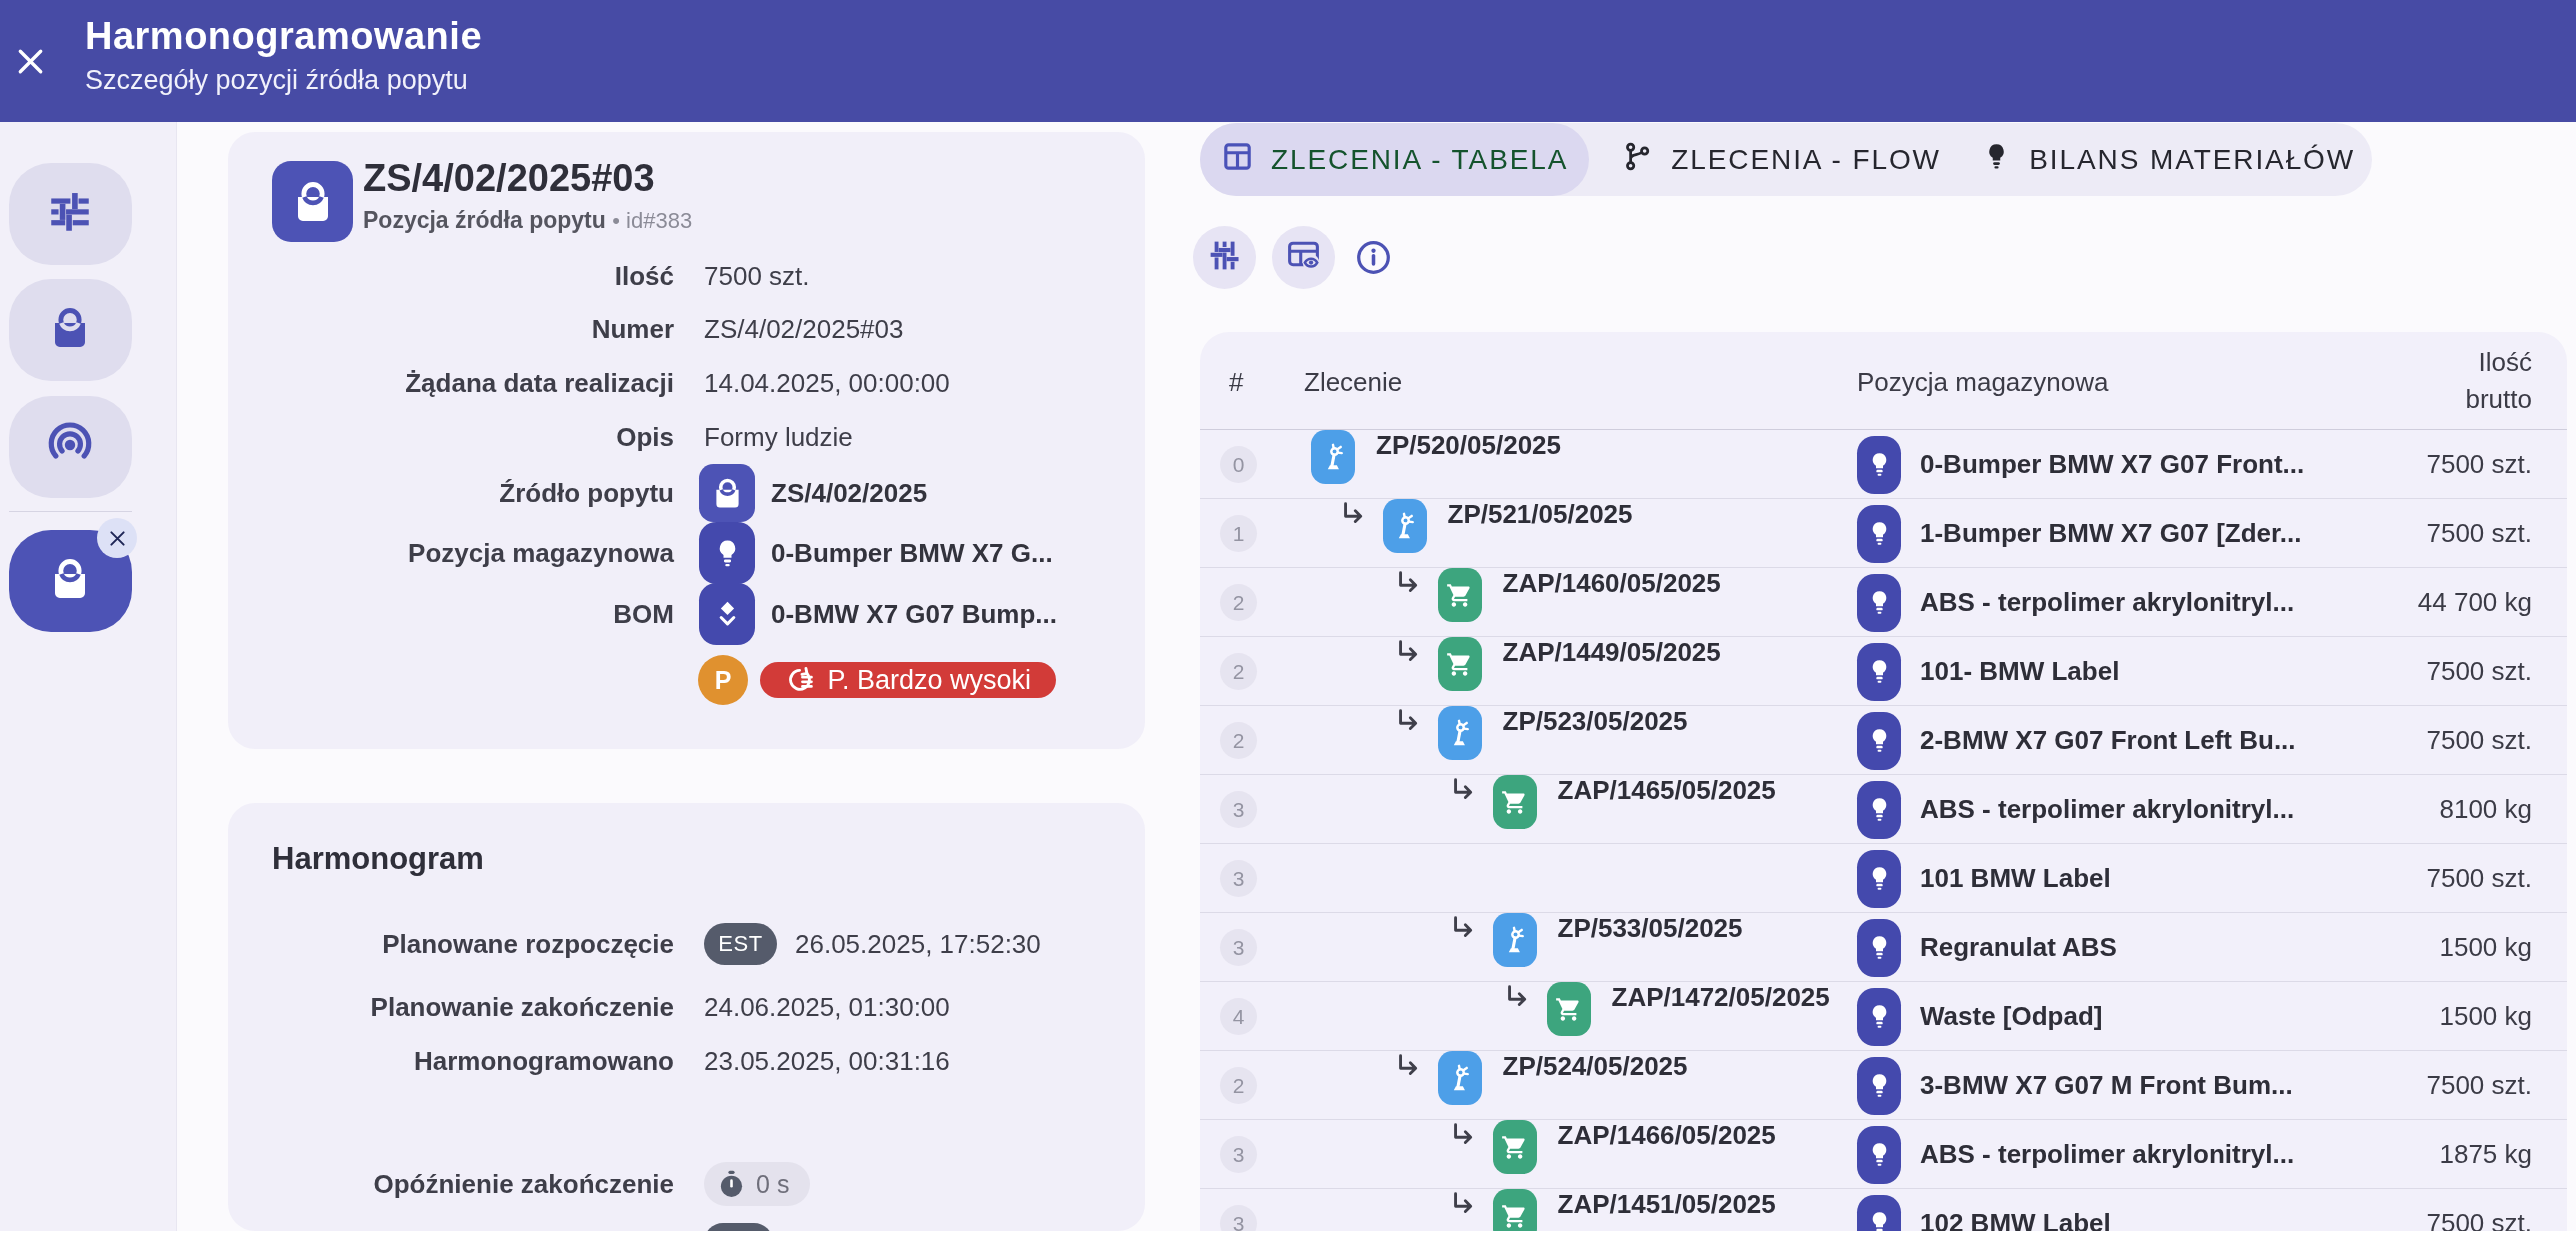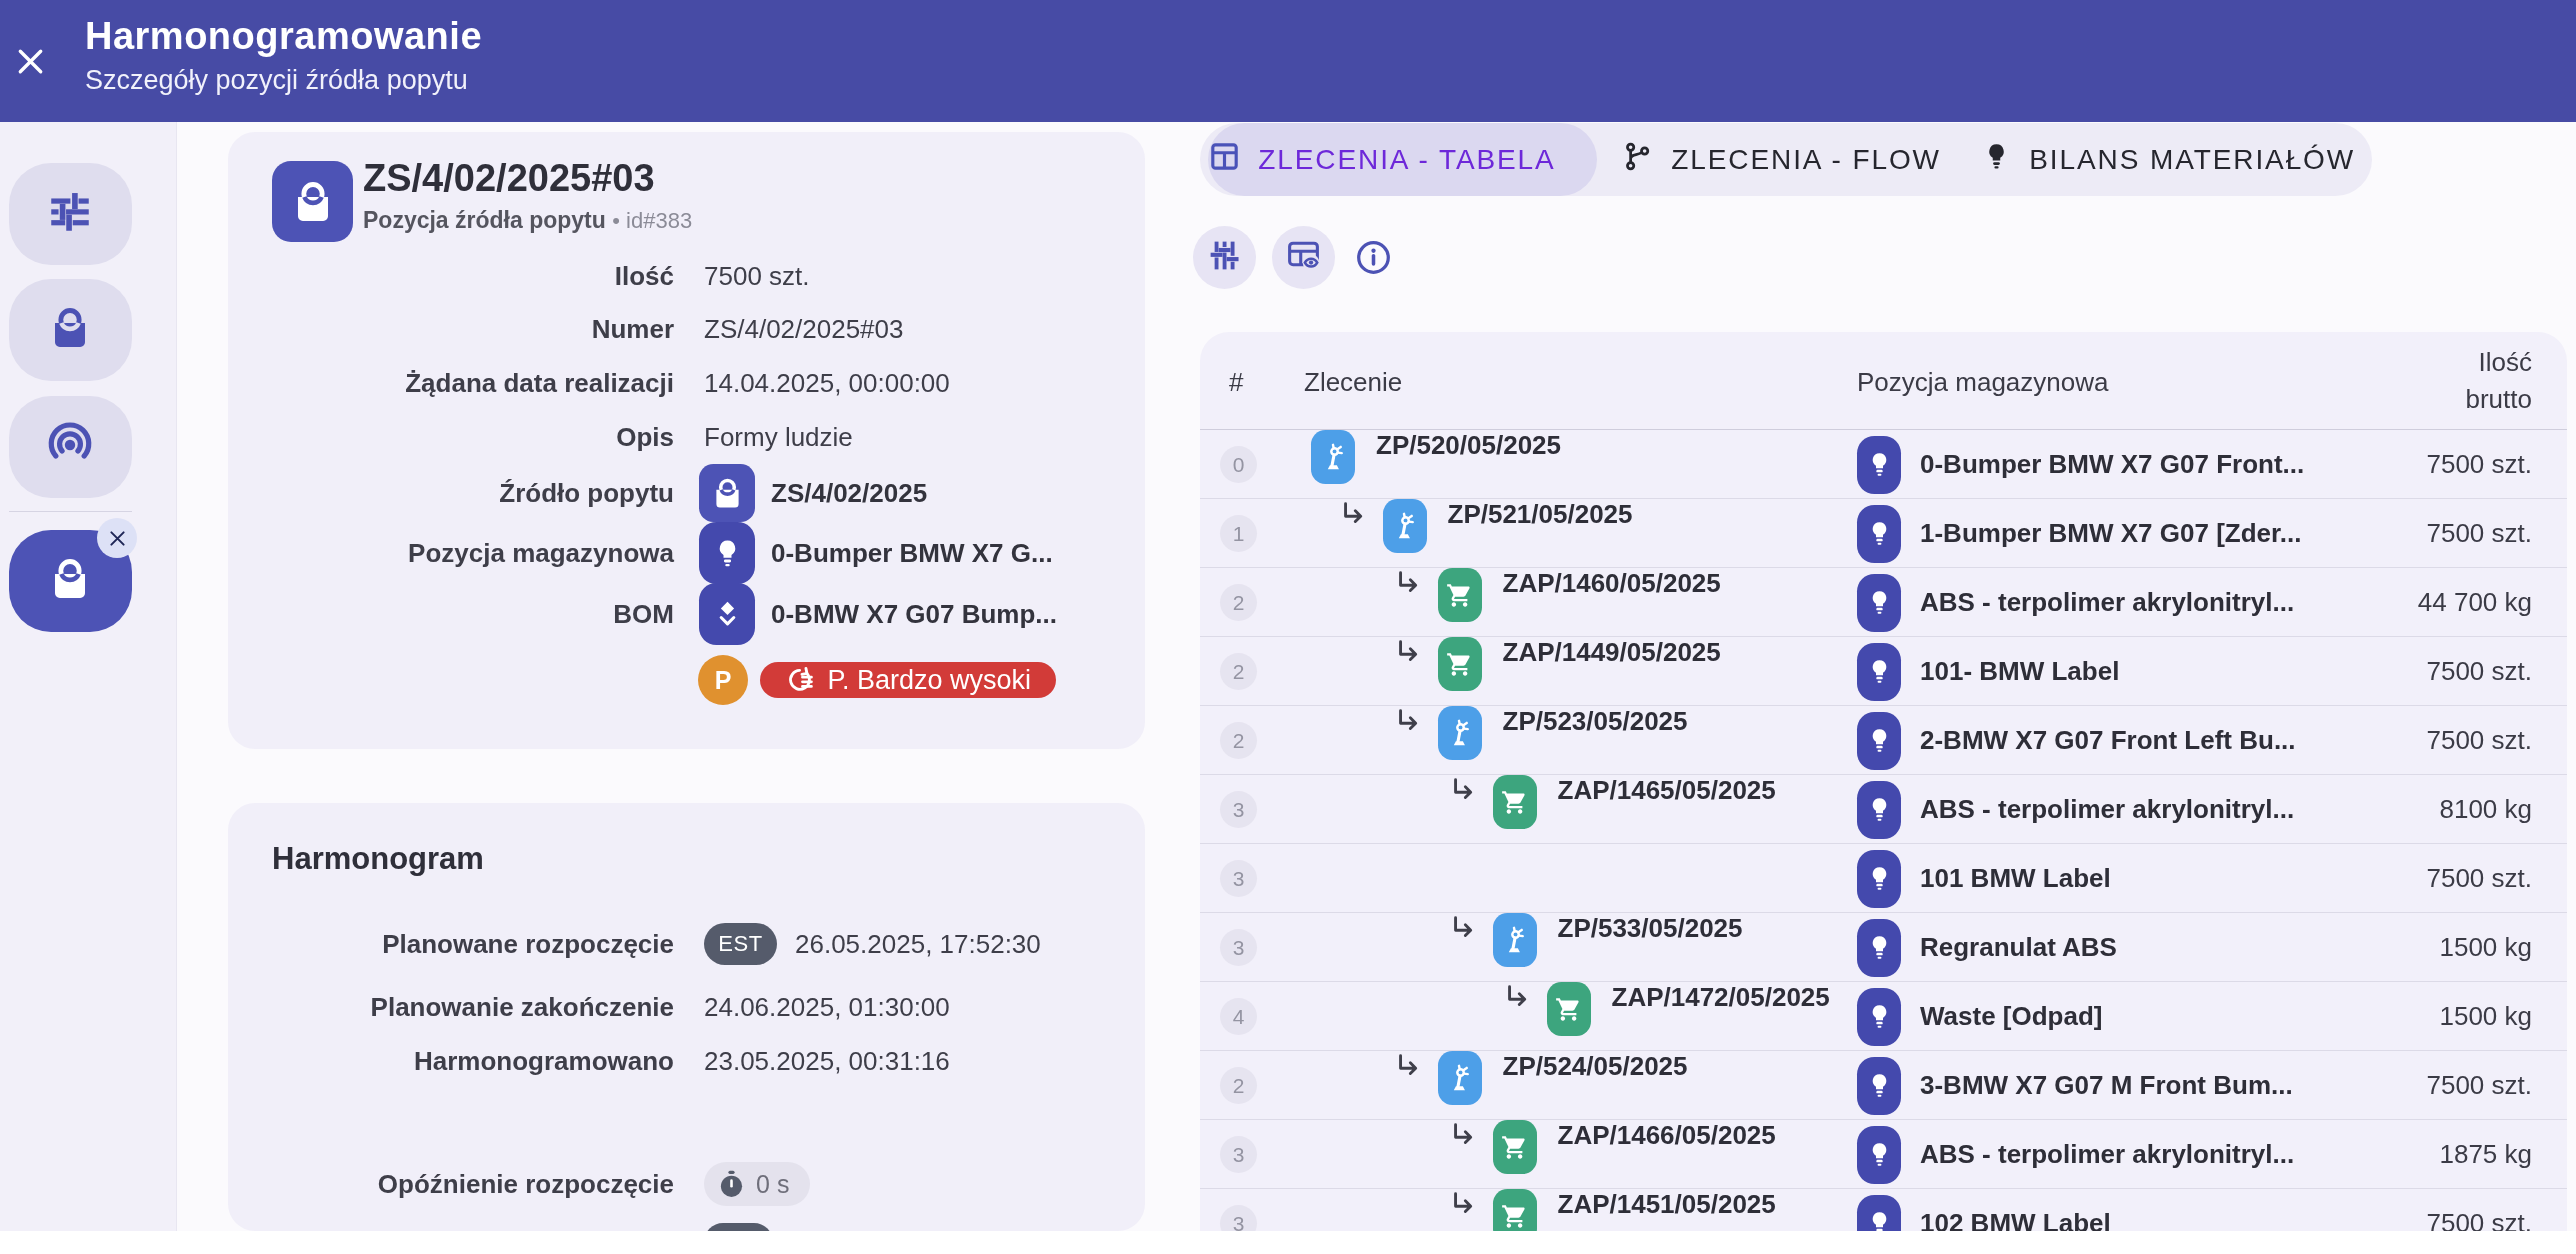--- a/index.html
+++ b/index.html
@@ -43,21 +43,21 @@
   .est-pill { position:absolute; left:476px; top:50%; transform:translateY(-50%); width:73px; height:42px; background:#555b6b; color:#fff; font-size:22px; letter-spacing:0.5px; }
   .val-after-pill { position:absolute; left:567px; top:50%; transform:translateY(-50%); font-size:26px; color:#3e3e49; white-space:nowrap; }
   .delay-pill { position:absolute; left:476px; top:50%; transform:translateY(-50%); height:44px; background:#f3dcdb; color:#b9342e; font-size:25px; padding:0 21px 0 11.5px; gap:7.7px; }
   .gray-pill { position:absolute; left:476px; top:50%; transform:translateY(-50%); height:44px; background:#e4e2ed; color:#6e6e7a; font-size:25px; padding:0 21px 0 11.5px; gap:9.6px; }
   .cut-pill { position:absolute; left:476px; top:420px; width:69px; height:38px; border-radius:19px; background:#555b6b; }
   .sw { width:31px; height:31px; }
 
   
   .tabs { position:absolute; left:1200px; top:123px; width:1172px; height:73px; background:#edebf6; border-radius:37px; z-index:3; }
   .tab { position:absolute; top:0; height:73px; display:flex; align-items:center; gap:17.3px; font-size:28px; letter-spacing:1.9px; color:#26262e; cursor:pointer; white-space:nowrap; }
-  .tab.active { left:8px; width:389px; background:#dbd8f0; border-radius:37px; color:#6d28d9; }
+  .tab.active { left:0; width:389px; justify-content:center; background:#dbd8f0; border-radius:37px; color:#14532d; }
   .tab.flow { left:421px; }
   .tab.bilans { left:781px; }
 
   
   .tool-circle { position:absolute; top:226px; width:63px; height:63px; border-radius:50%; background:#e7e4f4; display:flex; align-items:center; justify-content:center; cursor:pointer; z-index:3; }
   .tc1 { left:1193px; } .tc2 { left:1272px; }
   .info-btn { position:absolute; left:1354px; top:240px; width:38px; height:38px; display:flex; align-items:center; justify-content:center; cursor:pointer; z-index:3; }
 
   
   .otable { position:absolute; left:1200px; top:332px; width:1367px; height:899px; background:#f2f0fa; border-radius:29px 29px 0 0; overflow:hidden; z-index:2; }
@@ -297,21 +297,21 @@
     </div>
     <div class="frow" style="top:177px">
       <span class="flabel">Planowanie zakończenie</span>
       <span class="fvalue">24.06.2025, 01:30:00</span>
     </div>
     <div class="frow" style="top:231px">
       <span class="flabel">Harmonogramowano</span>
       <span class="fvalue">23.05.2025, 00:31:16</span>
     </div>
     <div class="frow" style="top:354px">
-      <span class="flabel">Opóźnienie rozpoczęcie</span>
+      <span class="flabel">Opóźnienie zakończenie</span>
       <span class="pill gray-pill">
         <svg class="sw" viewBox="0 0 24 24" width="29" height="29" style="color:#555b6b">
             <use href="#sym-stopwatch"></use>
           </svg>
         <span>0 s</span>
       </span>
     </div>
     <div class="cut-pill"></div>
   </div>
 

